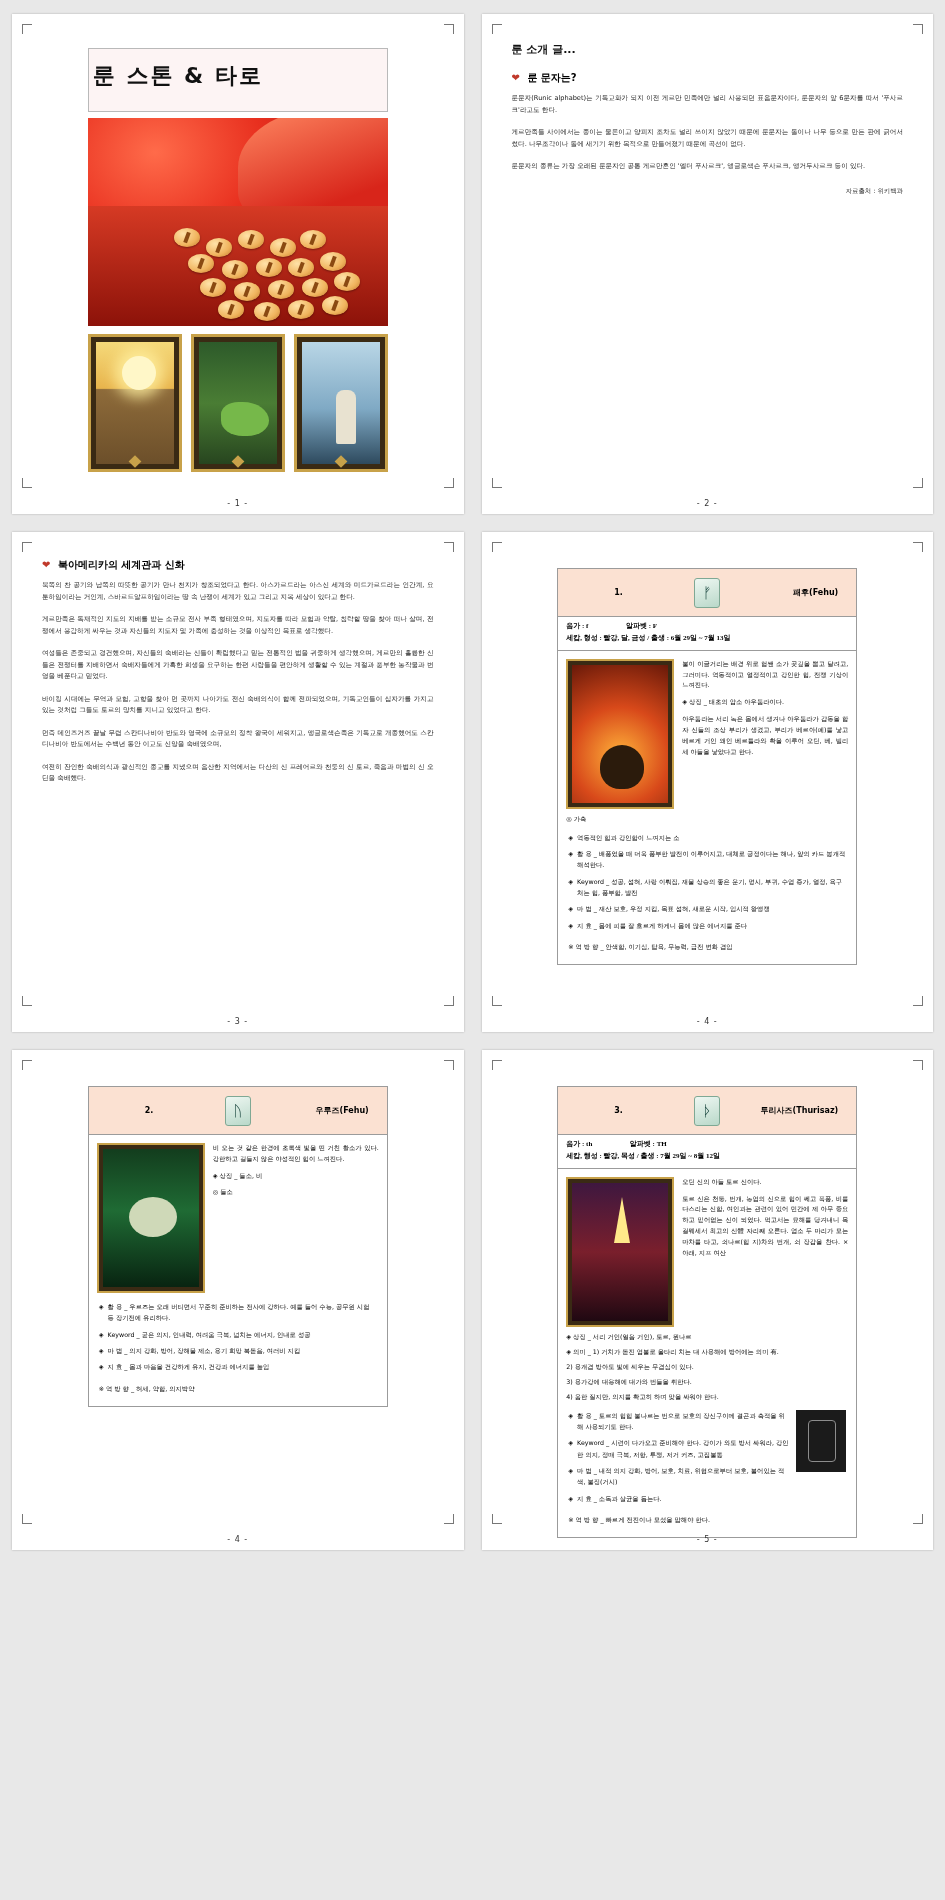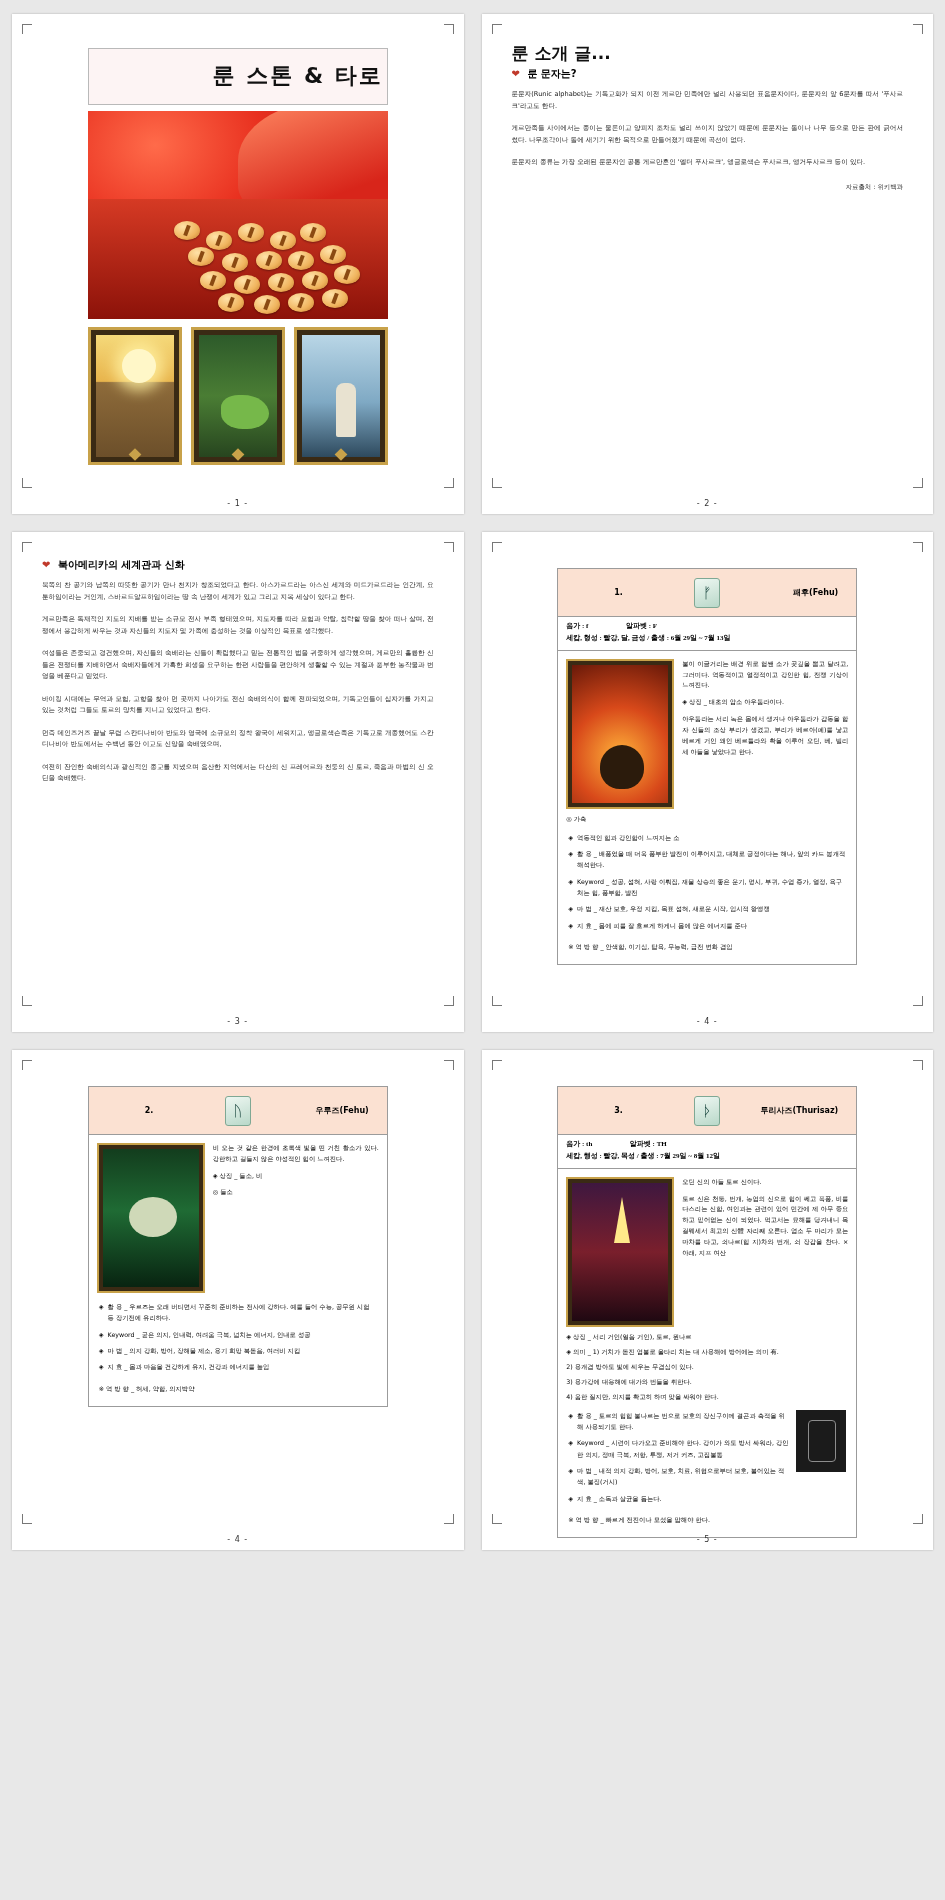--- a/index.html
+++ b/index.html
@@ -35,25 +35,25 @@
     font-size: 8px;
     color: #333;
     letter-spacing: 1px;
   }
 
   
   .cover-inner { width: 300px; margin: 8px auto 0 auto; }
   .cover-title {
     border: 1px solid #b9b9b9;
     background: #fdf4f4;
-    text-align: right;
+    text-align: left;
     font-size: 22px;
     font-weight: bold;
     letter-spacing: 2px;
-    padding: 12px 4px 13px 4px;
+    padding: 12px 4px 20px 4px;
     color: #111;
   }
   .cover-photo {
     margin-top: 6px;
     height: 208px;
     position: relative;
     overflow: hidden;
     background: #b9231f;
   }
   .cover-photo .cloth {
@@ -101,22 +101,22 @@
   .c3 .art { background: linear-gradient(180deg,#b9d6e6 0%, #7fa9c4 55%, #2e4a5e 100%); }
   .c3 .fig { position:absolute;left:34px;top:48px;width:20px;height:54px;background:#e8e2d0;border-radius:8px 8px 2px 2px;}
   .tcard .frame { position: absolute; inset: 0; border: 5px solid #3a2a14; }
   .tcard .diamond {
     position:absolute; left:50%; bottom:3px; width:9px;height:9px;background:#c8a24a;
     transform: translateX(-50%) rotate(45deg);
   }
 
   
   h2.sec {
-    font-size: 17px;
-    margin: 2px 0 2px 0;
+    font-size: 11px;
+    margin: 2px 0 14px 0;
     font-weight: bold;
     color: #111;
   }
   .bullet-h { font-size: 10px; font-weight: bold; margin: 0 0 8px 0; }
   .bullet-h .heart { color: #c0392b; margin-right: 4px; }
   p.body {
     font-size: 6.6px;
     line-height: 1.75;
     margin: 0 0 11px 0;
     color: #1a1a1a;

